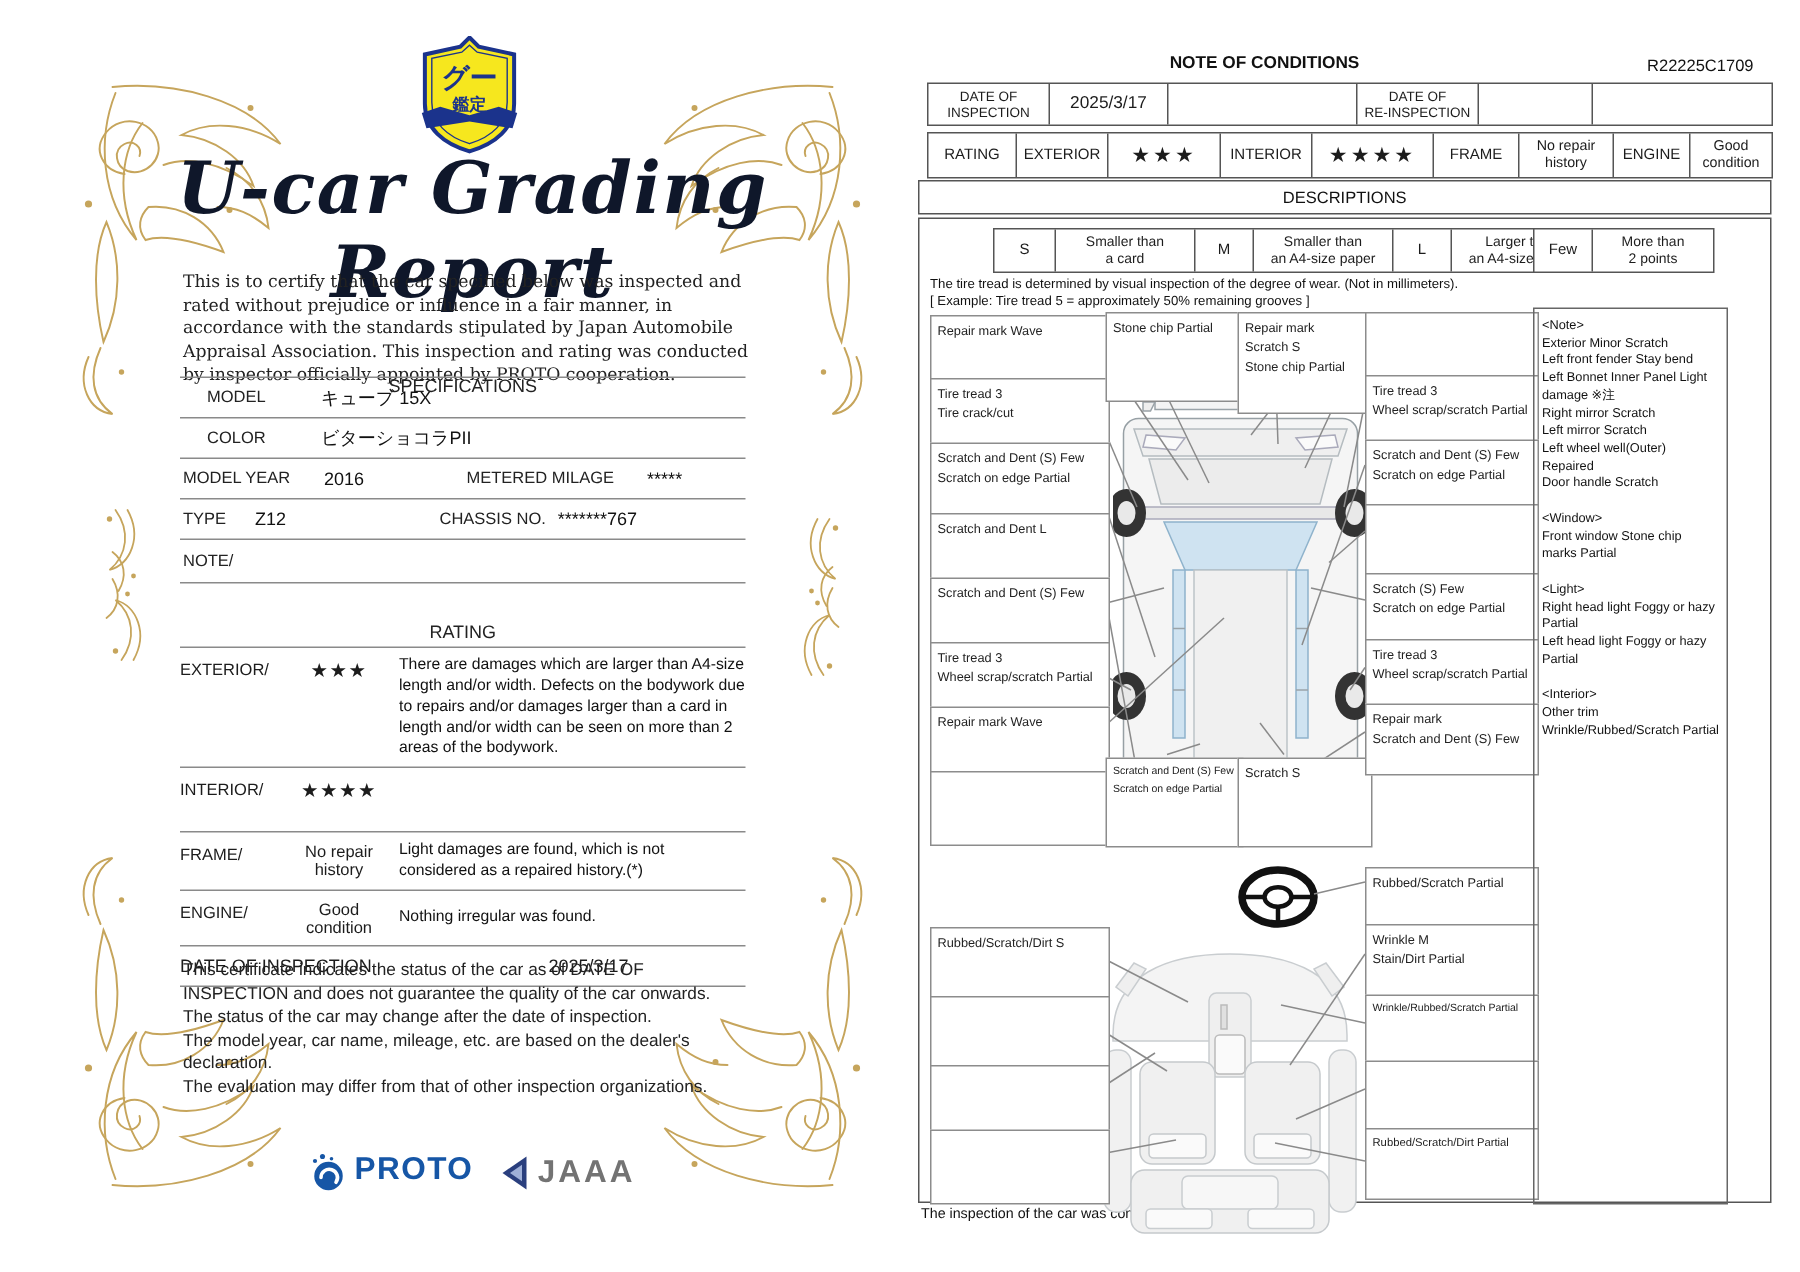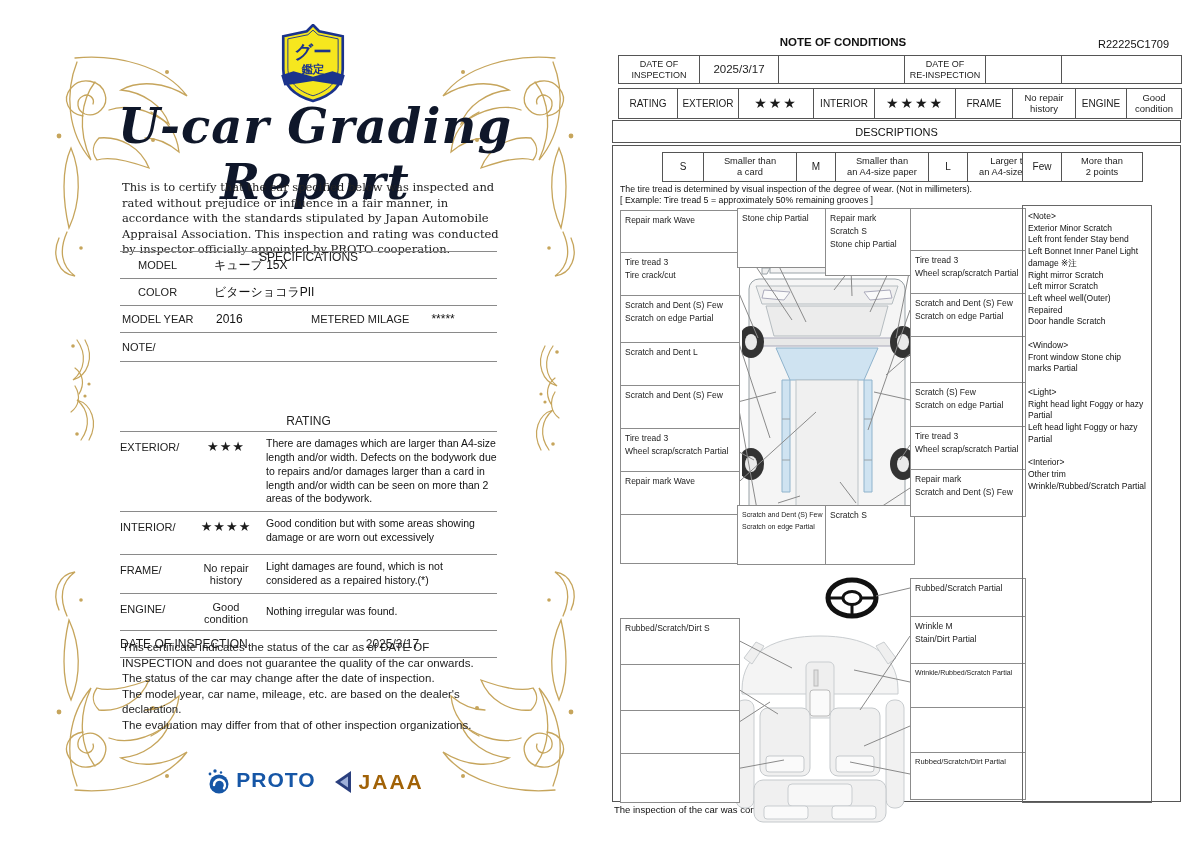--- a/index.html
+++ b/index.html
@@ -120,37 +120,42 @@
         <div class="lrow" style="height:26px">
           <span class="lab" style="width:76px;padding-left:18px">COLOR</span>
           <span class="val">ビターショコラPII</span>
         </div>
         <div class="lrow" style="height:26px">
           <span class="lab" style="width:76px;padding-left:2px">MODEL YEAR</span>
           <span class="val" style="width:95px;padding-left:18px">2016</span>
           <span class="lab">METERED MILAGE</span>
           <span class="val" style="padding-left:22px">*****</span>
         </div>
+        <div class="lrow" style="height:26px">
+          <span class="lab" style="width:48px;padding-left:2px">TYPE</span>
+          <span class="val" style="width:123px">Z12</span>
+          <span class="lab">CHASSIS NO.</span>
+          <span class="val" style="padding-left:8px">*******767</span>
+        </div>
         <div class="lrow" style="height:28px">
           <span class="lab" style="padding-left:2px">NOTE/</span>
         </div>
       </div>
 
       <div class="sechead" style="top:404px">RATING</div>
 
       <div class="ltable" style="top:421px">
         <div class="rrow" style="min-height:54px">
           <span class="rlab">EXTERIOR/</span>
           <span class="rval stars">★★★</span>
           <span class="rdesc">There are damages which are larger than A4-size length and/or width. Defects on the bodywork due to repairs and/or damages larger than a card in length and/or width can be seen on more than 2 areas of the bodywork.</span>
         </div>
         <div class="rrow" style="min-height:32px">
           <span class="rlab">INTERIOR/</span>
           <span class="rval stars">★★★★</span>
-          <span class="rdesc">Good condition but with some areas showing damage or are worn out excessively</span>
         </div>
         <div class="rrow" style="min-height:26px">
           <span class="rlab">FRAME/</span>
           <span class="rval">No repair
 history</span>
           <span class="rdesc">Light damages are found, which is not considered as a repaired history.(*)</span>
         </div>
         <div class="rrow" style="min-height:22px">
           <span class="rlab">ENGINE/</span>
           <span class="rval">Good
@@ -177,21 +182,21 @@
             <circle cx="9" cy="3" r="1.7" fill="#1656a6"></circle>
             <circle cx="15" cy="4.5" r="1.2" fill="#1656a6"></circle>
           </svg>
           <span class="logotext" style="color:#1656a6">PROTO</span>
         </div>
         <div style="display:flex;align-items:center;gap:5px">
           <svg width="20" height="24" viewBox="0 0 20 24">
             <path d="M17,1 L17,23 L1,12 Z" fill="#2a3f7e"></path>
             <path d="M14,6.5 L14,17.5 L6,12 Z" fill="#9fb0d8"></path>
           </svg>
-          <span class="logotext" style="color:#a16207;letter-spacing:2px">JAAA</span>
+          <span class="logotext" style="color:#737373;letter-spacing:2px">JAAA</span>
         </div>
       </div>
     </div>
   </div>
 
   <div class="rpage">
     <div class="rtitle">NOTE OF CONDITIONS</div>
     <div class="repno">R22225C1709</div>
 
     <div class="ttable" style="left:10px;top:25px;width:562px;height:27px">

